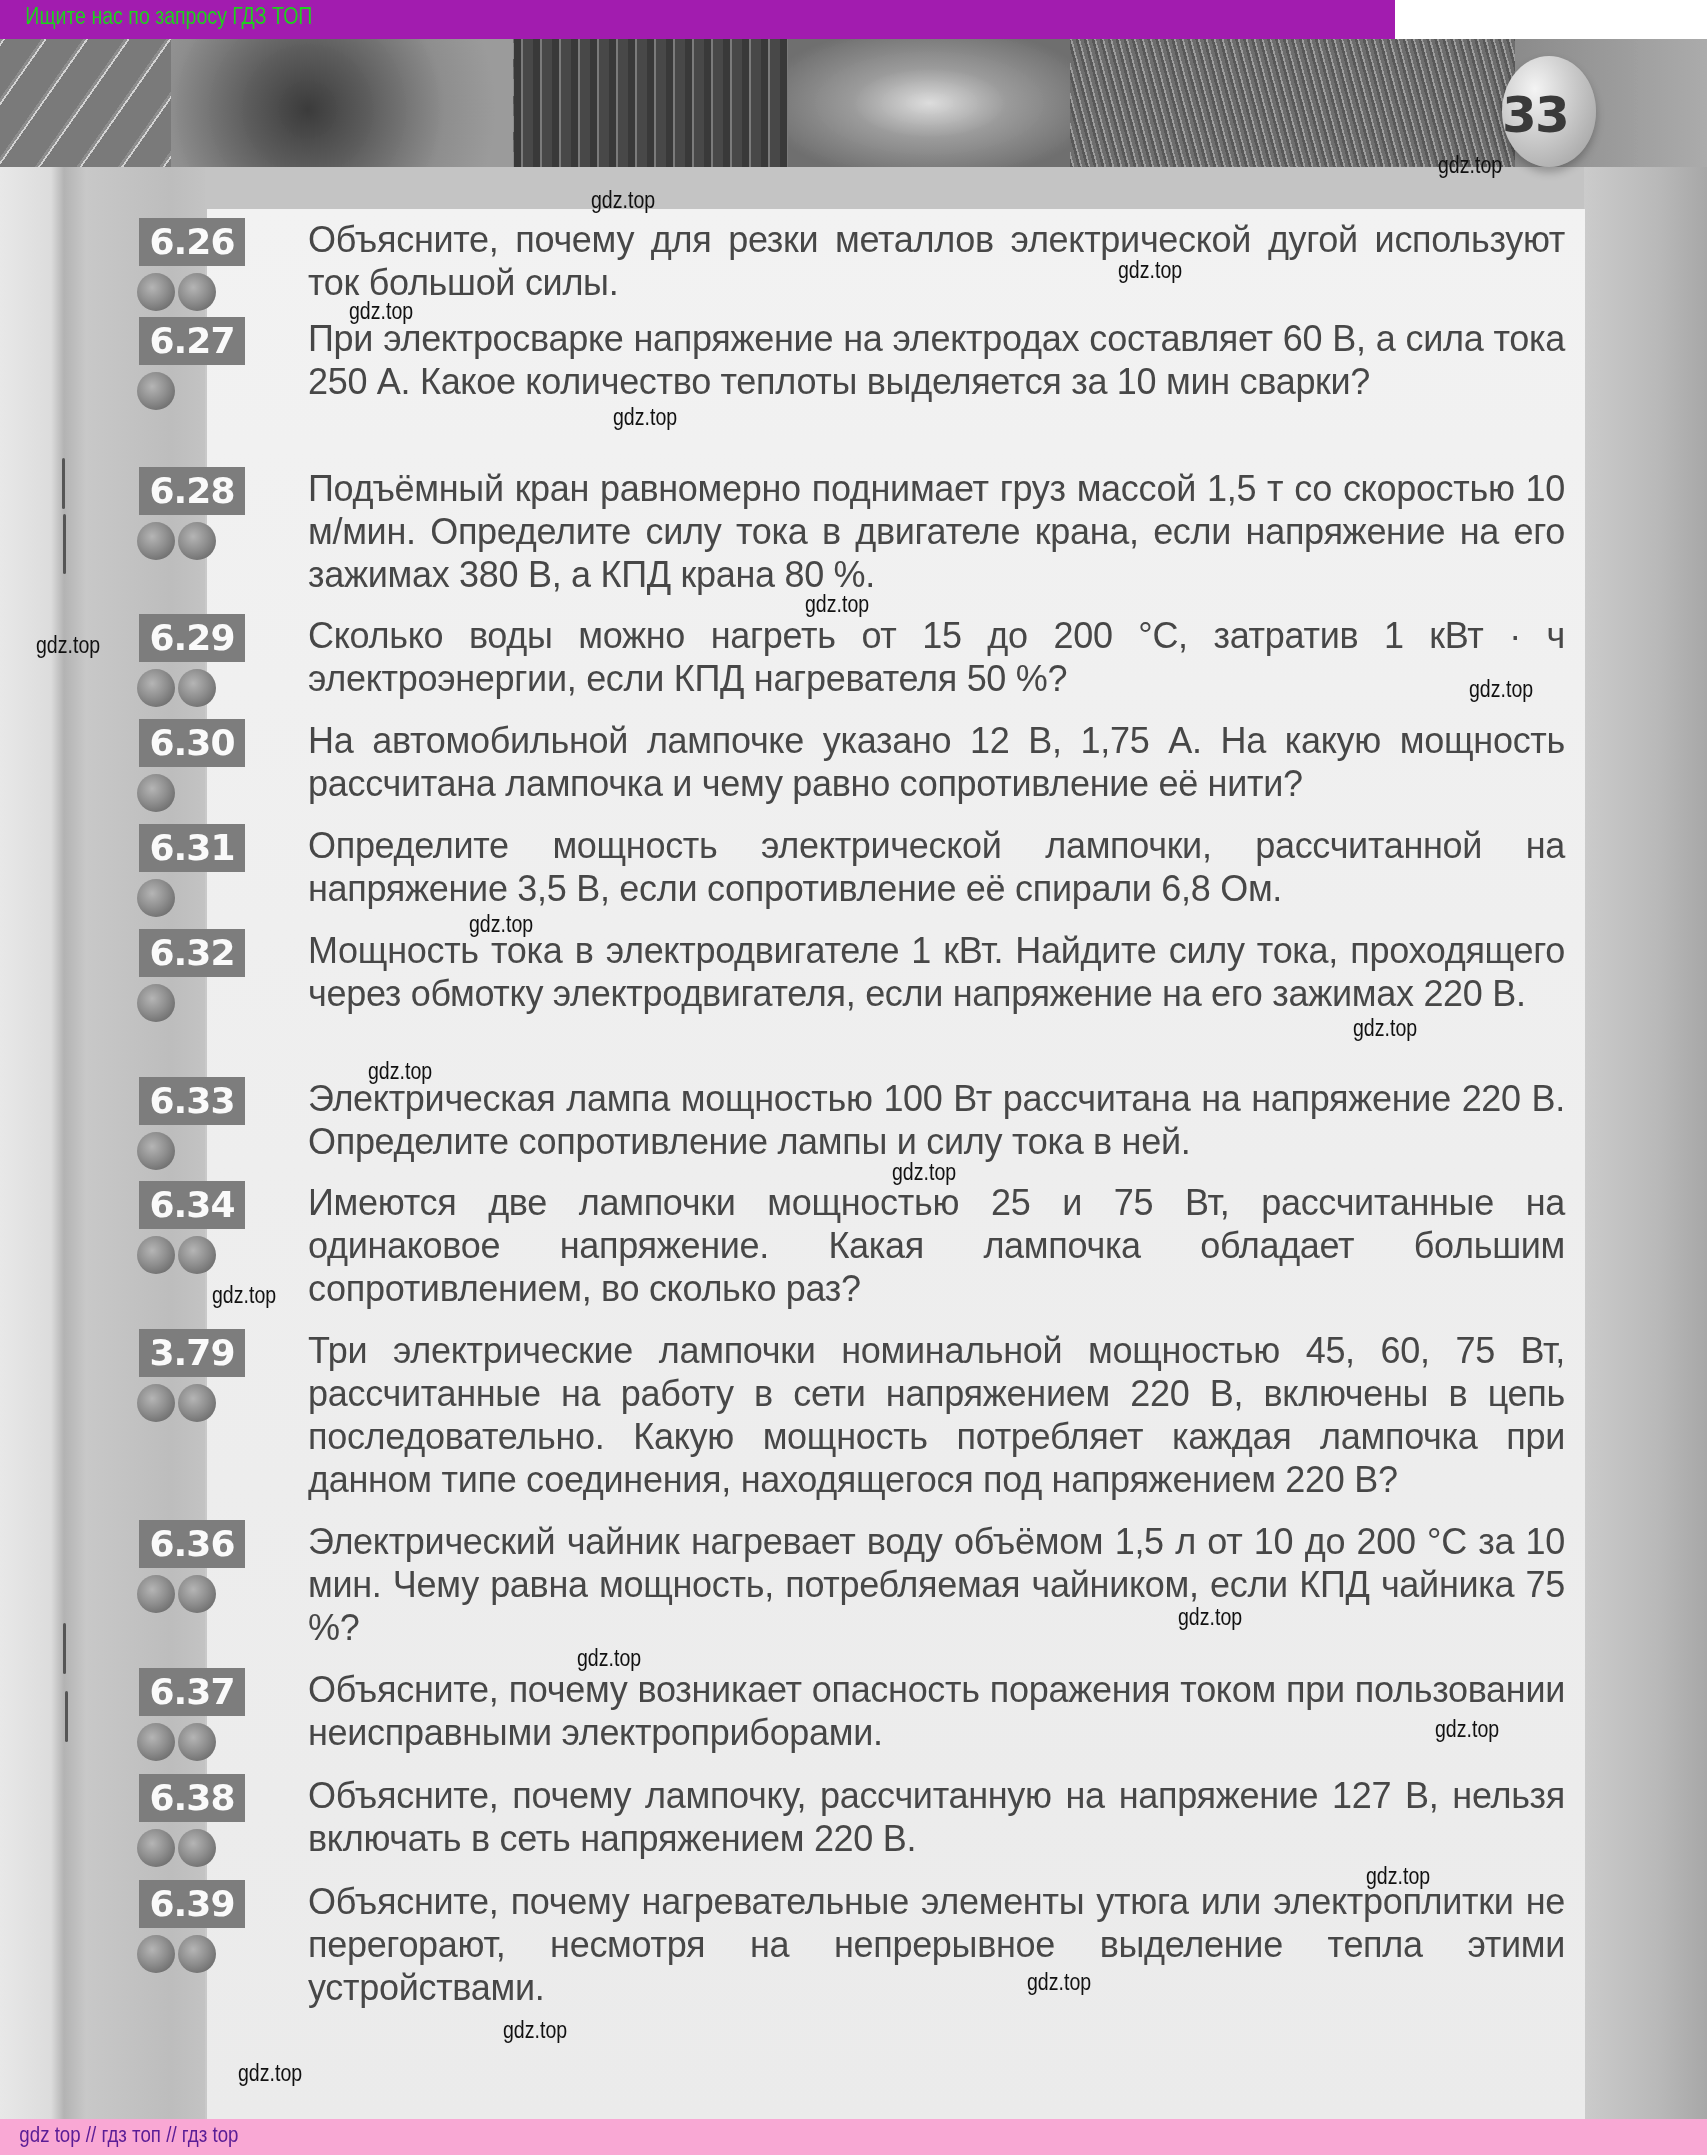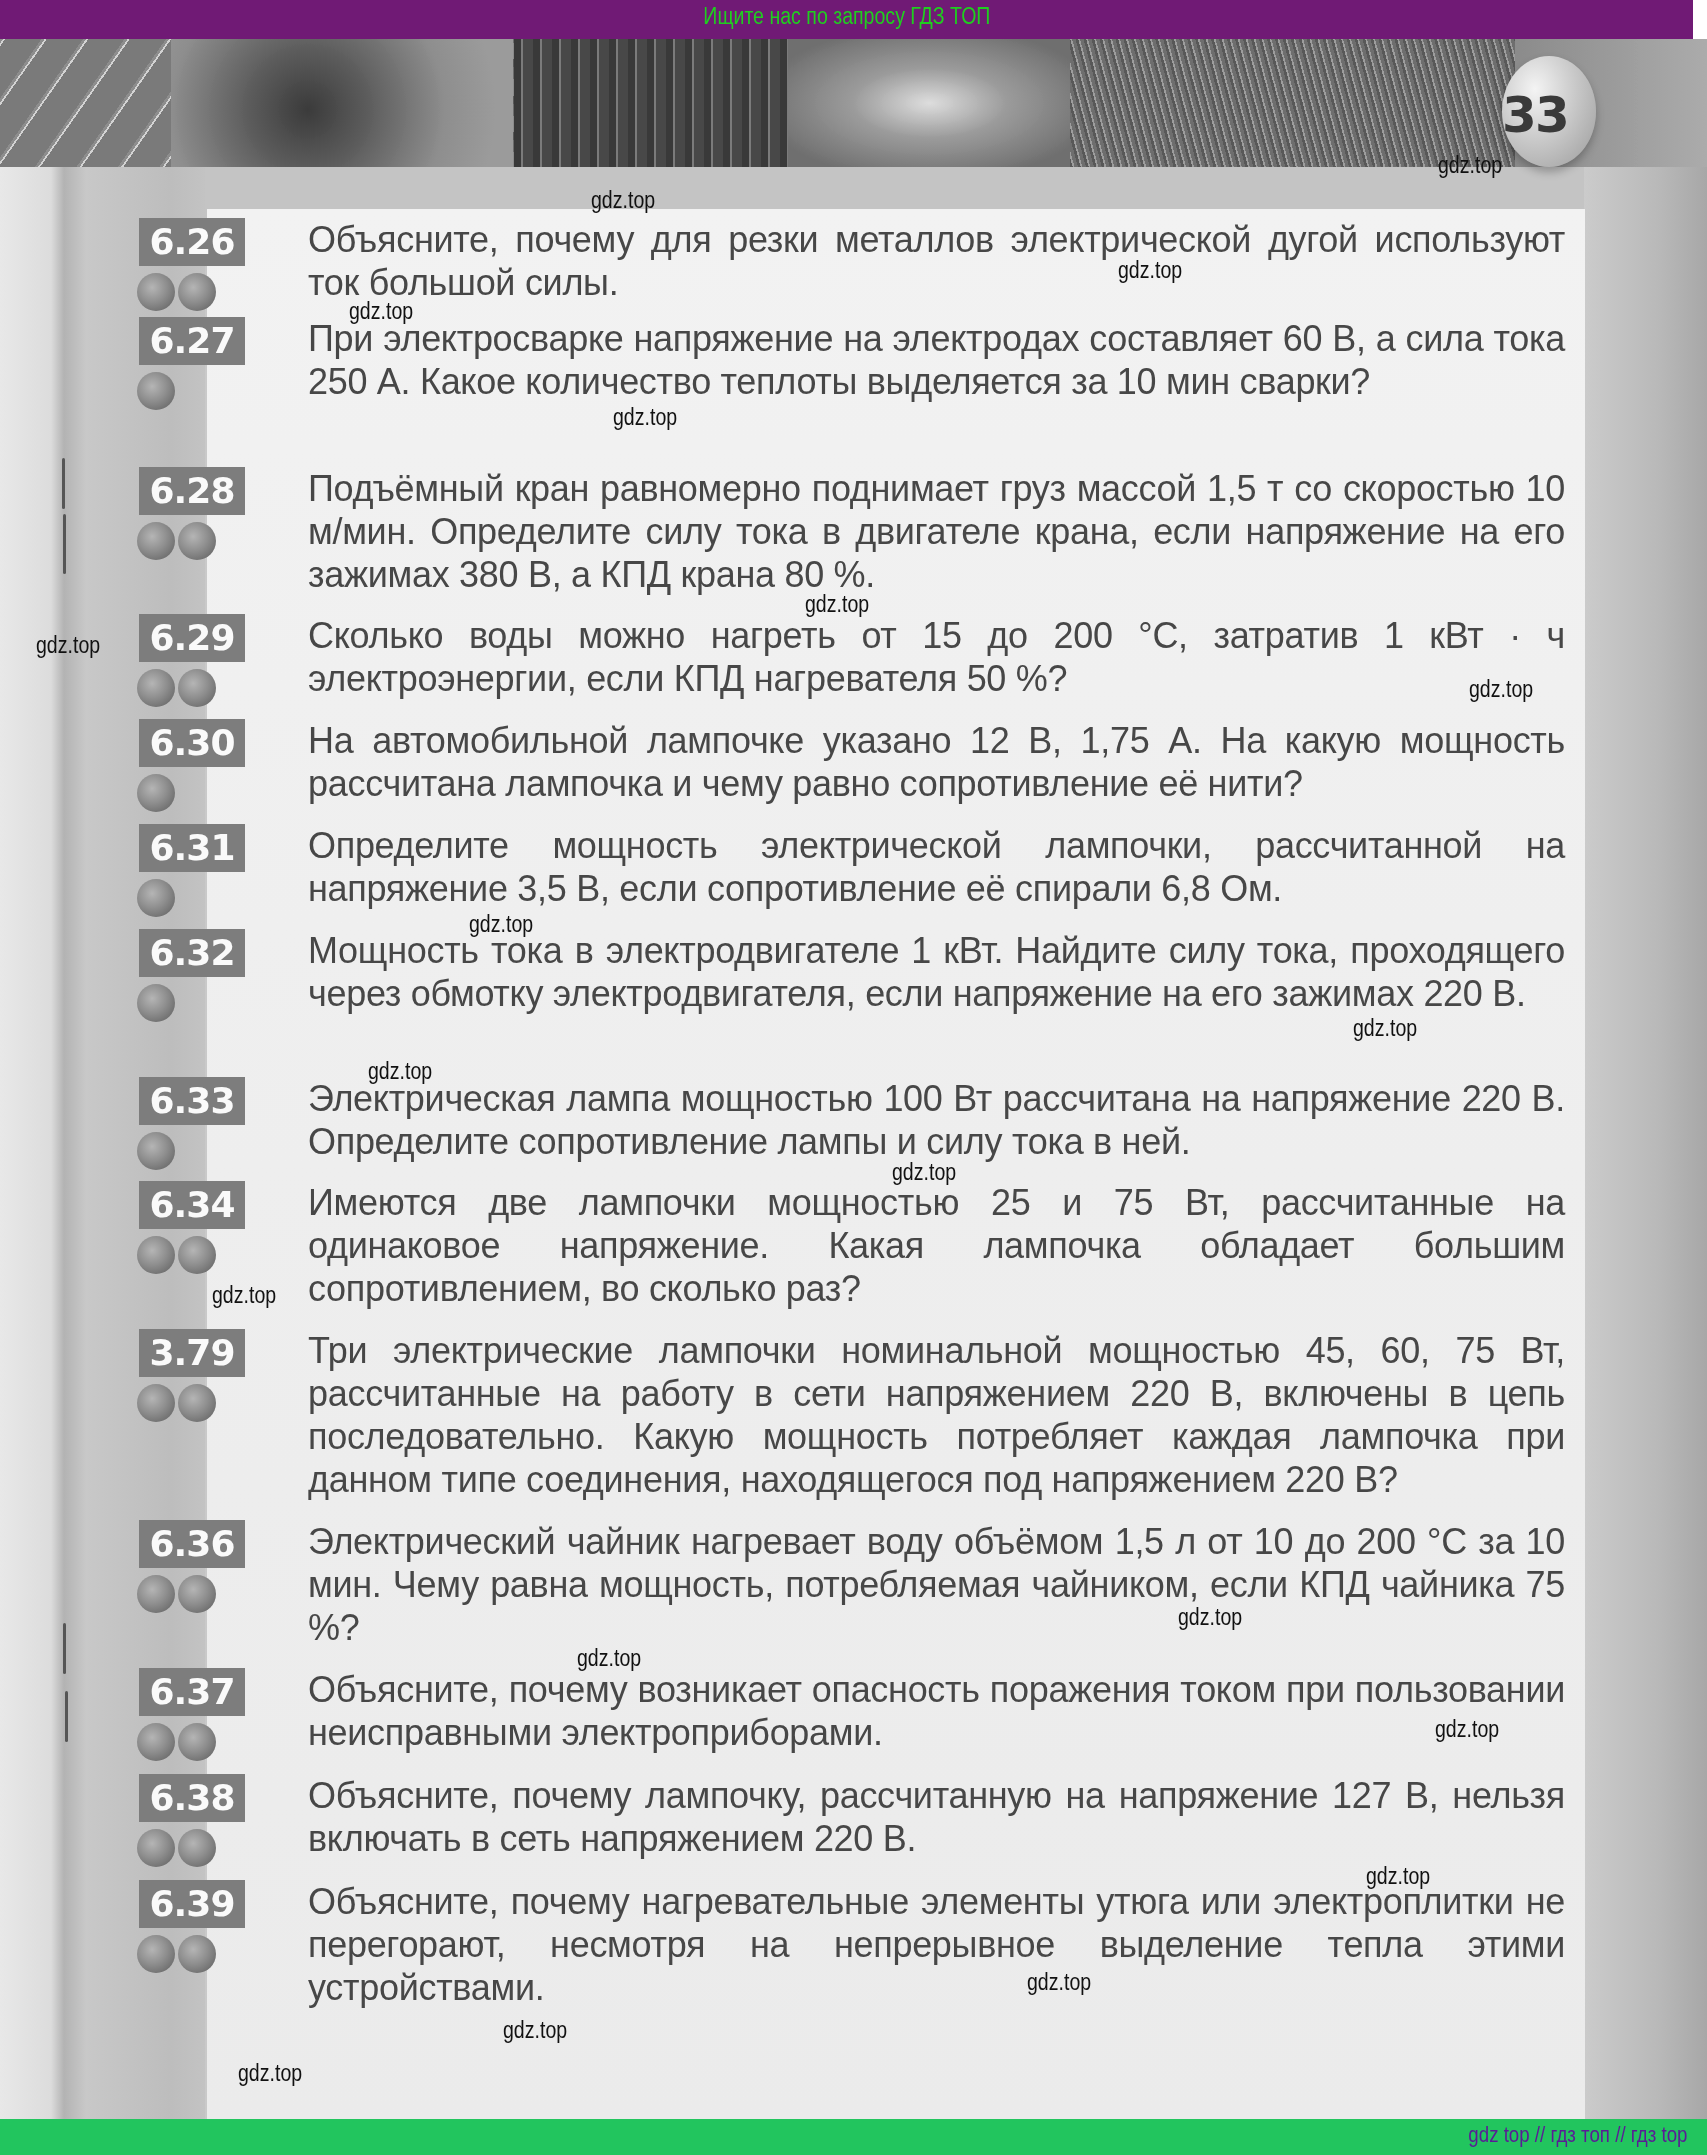--- a/index.html
+++ b/index.html
@@ -1,19 +1,19 @@
 <!DOCTYPE html>
 <html style="font-size:13.7px"><head>
 <meta charset="utf-8">
 <style>
   html, body { margin:0; padding:0; }
   body { width:1707px; height:2156px; position:relative; background:#ffffff; overflow:hidden; font-family:"Liberation Sans", sans-serif; }
-  .top-banner { position:absolute; left:0; top:0; width:1693px; height:39px; background:#701a75; text-align:center; }
+  .top-banner { position:absolute; left:0; top:0; width:1395px; height:39px; background:#a21caf; }
   .top-banner span { display:inline-block; margin-top:3.4px; font-size:23px; color:#1fcf1f; font-family:"Liberation Sans", sans-serif; transform:scaleX(0.85); }
-  .bottom-banner { position:absolute; left:0; top:2119px; width:1707px; height:37px; background:#22c55e; text-align:right; }
+  .bottom-banner { position:absolute; left:0; top:2119px; width:1707px; height:37px; background:#f9a8d4; text-align:left; }
   .bottom-banner span { display:inline-block; margin-top:3.4px; font-size:22px; color:#5a1c96; transform:scaleX(0.85); }
 
   .scan { position:absolute; left:0; top:39px; width:1707px; height:2080px; background:#c9c9c9; overflow:hidden; }
   .left-strip { position:absolute; left:0; top:0; width:205px; height:2080px;
     background:linear-gradient(90deg,#e8e8e8 0px,#dcdcdc 51px,#b3b3b3 64px,#c8c8c8 86px,#bdbdbd 171px,#c3c3c3 205px); }
   .header-photo { position:absolute; left:0; top:0; width:1707px; height:128px;
     background:
       linear-gradient(90deg, rgba(0,0,0,0) 0, rgba(0,0,0,0) 100%),
       repeating-linear-gradient(115deg,#6d6d6d 0 5.1px,#8a8a8a 5.1px 12px,#5b5b5b 12px 15.4px);
     filter:contrast(1.05); }

